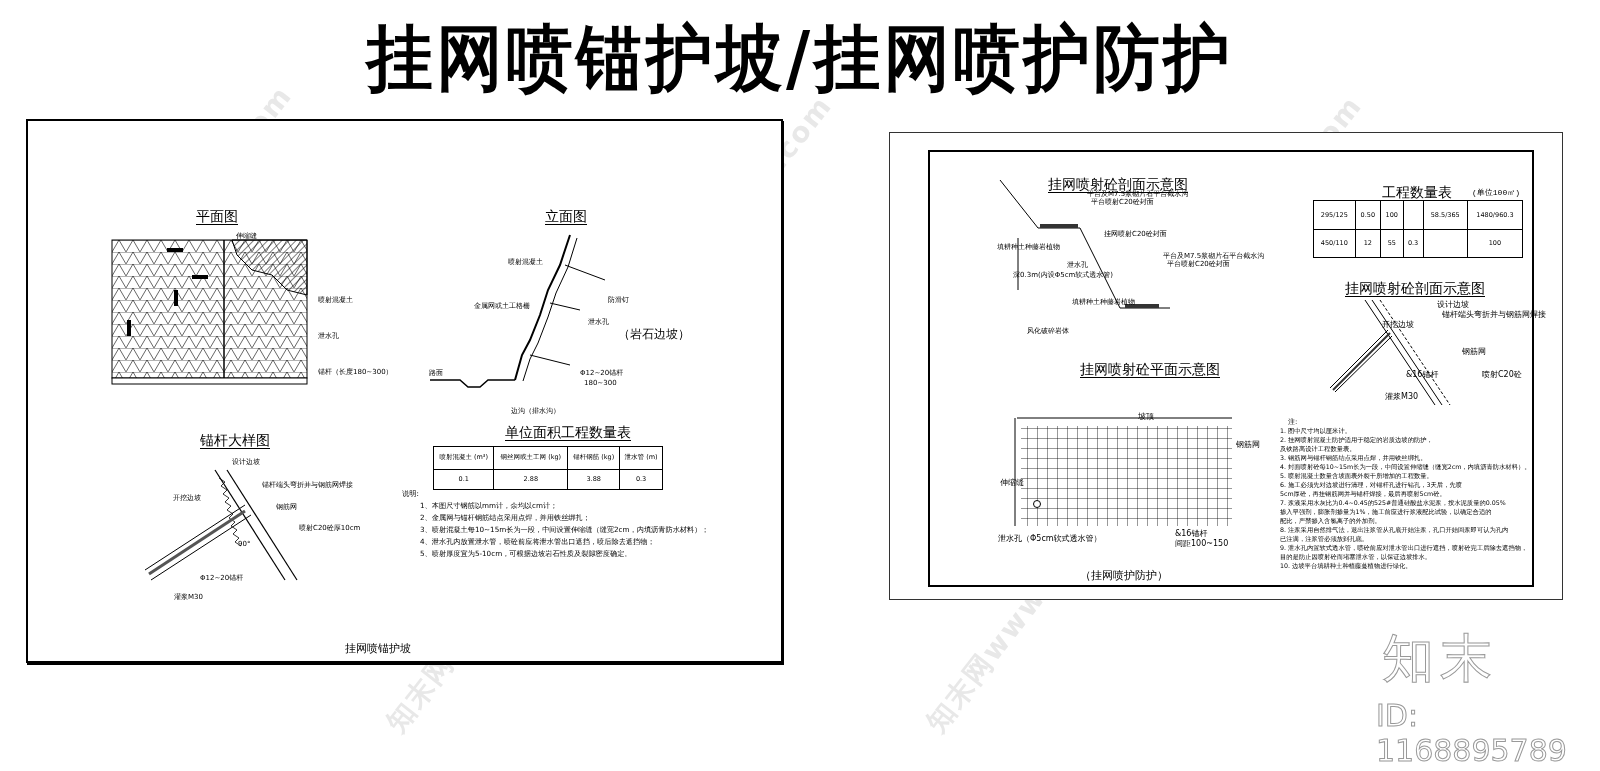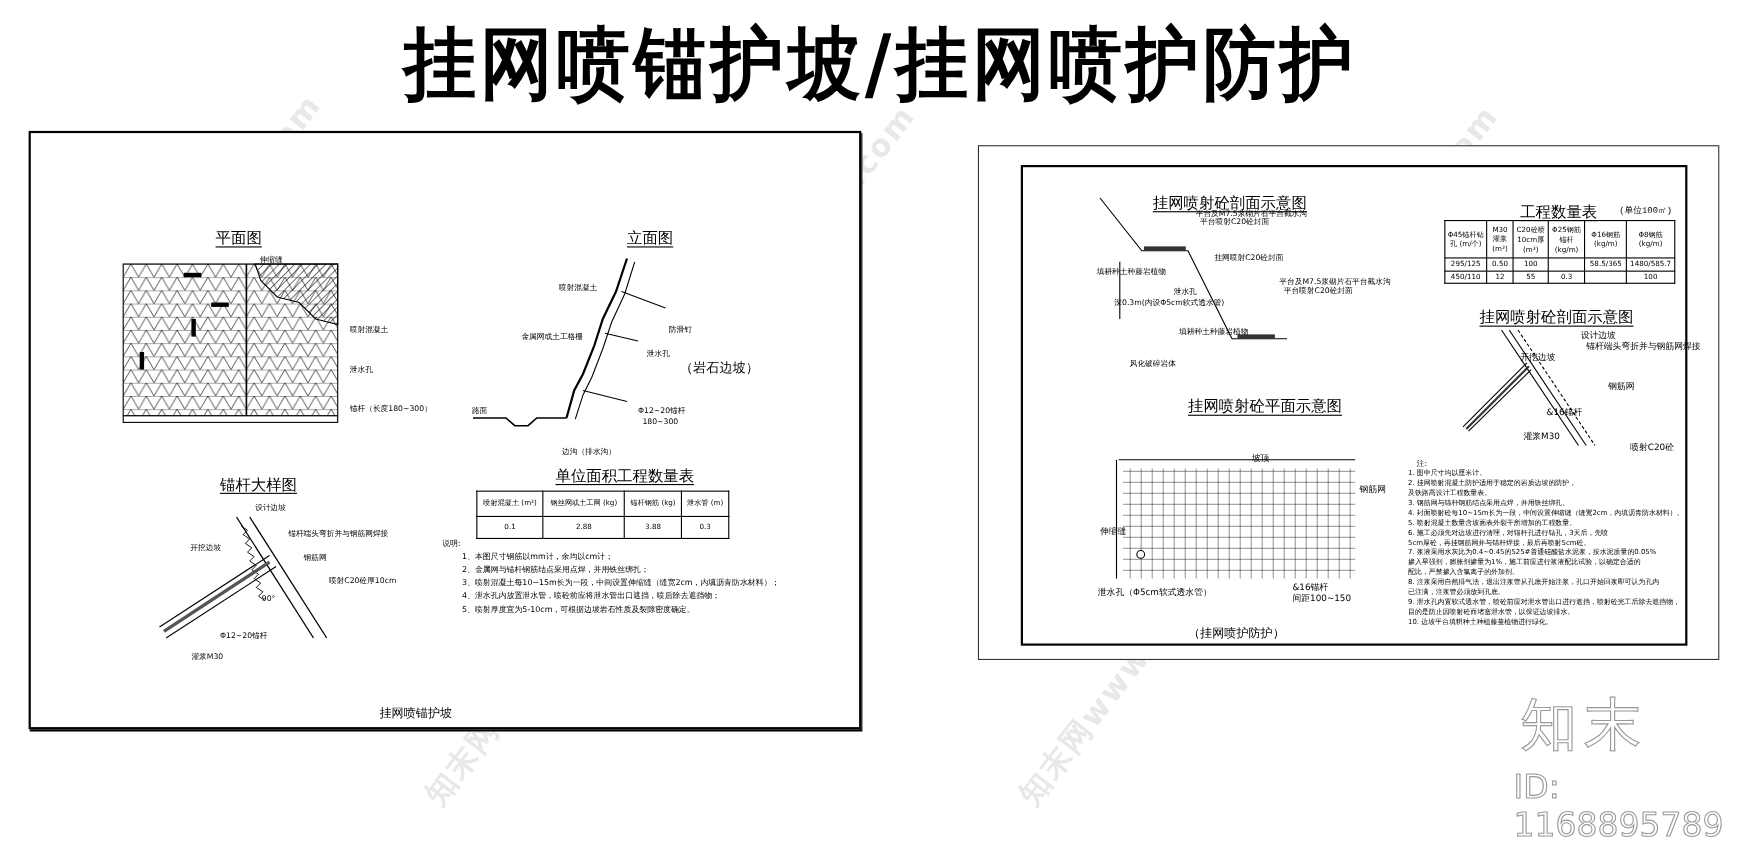--- a/index.html
+++ b/index.html
@@ -50,21 +50,21 @@
   <rect x="55" y="8" width="16" height="4" fill="#000"></rect>
   <rect x="80" y="35" width="16" height="4" fill="#000"></rect>
   <rect x="62" y="50" width="4" height="16" fill="#000"></rect>
   <rect x="15" y="80" width="4" height="16" fill="#000"></rect>
 </svg>
 <div class="lbl" style="left:236px;top:232px;">伸缩缝</div>
 <div class="lbl" style="left:318px;top:296px;">喷射混凝土</div>
 <div class="lbl" style="left:318px;top:332px;">泄水孔</div>
 <div class="lbl" style="left:318px;top:368px;">锚杆（长度180~300）</div>
 
-<div class="h" style="left:570px;top:192px;">立面图</div>
+<div class="h" style="left:545px;top:192px;">立面图</div>
 <svg style="left:430px;top:235px;" width="200" height="170">
   <path d="M140 0 L130 30 L118 55 L110 80 L100 105 L92 120 L85 145" stroke="#000" stroke-width="2" fill="none"></path>
   <path d="M147 3 L138 32 L126 58 L118 82 L108 108 L100 124 L93 146" stroke="#000" stroke-width="1" fill="none"></path>
   <path d="M0 145 L30 145 L38 152 L50 152 L58 145 L85 145" stroke="#000" stroke-width="1.5" fill="none"></path>
   <line x1="135" y1="30" x2="175" y2="45" stroke="#000"></line>
   <line x1="120" y1="68" x2="150" y2="75" stroke="#000"></line>
   <line x1="100" y1="120" x2="140" y2="130" stroke="#000"></line>
 </svg>
 <div class="lbl" style="left:508px;top:258px;">喷射混凝土</div>
 <div class="lbl" style="left:588px;top:296px;padding-left:20px;">防滑钉</div>
@@ -140,35 +140,27 @@
 <div class="lbl" style="left:1013px;top:271px;">深0.3m(内设Φ5cm软式透水管)</div>
 <div class="lbl" style="left:1027px;top:283px;margin-top:44px;">风化破碎岩体</div>
 <div class="lbl" style="left:1163px;top:252px;">平台及M7.5浆砌片石平台截水沟</div>
 <div class="lbl" style="left:1167px;top:260px;">平台喷射C20砼封面</div>
 <div class="lbl" style="left:1072px;top:298px;">填耕种土种藤岩植物</div>
 
 <div class="h" style="left:1382px;top:168px;">工程数量表</div>
 <div class="lbl" style="left:1472px;top:188px;font-size:8px;font-family:Liberation Mono, monospace;">(单位100㎡)</div>
 <table class="qt" style="left:1313px;top:200px;width:210px;height:58px;">
   <tbody>
-      <tr>
-    <td>Φ45锚杆钻孔 (m/个)</td>
-    <td>M30灌浆 (m³)</td>
-    <td>C20砼喷10cm厚 (m³)</td>
-    <td>Φ25钢筋锚杆 (kg/m)</td>
-    <td>Φ16钢筋 (kg/m)</td>
-    <td>Φ8钢筋 (kg/m)</td>
-  </tr>
   <tr>
     <td>295/125</td>
     <td>0.50</td>
     <td>100</td>
     <td></td>
     <td>58.5/365</td>
-    <td>1480/585.7</td>
+    <td>1480/960.3</td>
   </tr>
   <tr>
     <td>450/110</td>
     <td>12</td>
     <td>55</td>
     <td>0.3</td>
     <td></td>
     <td>100</td>
   </tr>
 </tbody>
@@ -180,21 +172,21 @@
   <line x1="42" y1="0" x2="112" y2="105" stroke="#000"></line>
   <line x1="50" y1="0" x2="120" y2="105" stroke="#000" stroke-dasharray="3 2"></line>
   <line x1="0" y1="88" x2="58" y2="30" stroke="#000"></line>
   <line x1="5" y1="92" x2="62" y2="36" stroke="#000"></line>
   <line x1="3" y1="90" x2="60" y2="33" stroke="#333" stroke-width="2"></line>
 </svg>
 <div class="lbl" style="left:1437px;top:300px;font-size:8px;">设计边坡</div>
 <div class="lbl" style="left:1442px;top:310px;font-size:8px;">锚杆端头弯折并与钢筋网焊接</div>
 <div class="lbl" style="left:1382px;top:320px;font-size:8px;">开挖边坡</div>
 <div class="lbl" style="left:1462px;top:347px;font-size:8px;">钢筋网</div>
-<div class="lbl" style="left:1482px;top:370px;font-size:8px;margin-top:32px;">喷射C20砼</div>
+<div class="lbl" style="left:1482px;top:370px;font-size:8px;">喷射C20砼</div>
 <div class="lbl" style="left:1406px;top:370px;font-size:8px;">&amp;16锚杆</div>
 <div class="lbl" style="left:1385px;top:392px;font-size:8px;">灌浆M30</div>
 
 <div class="h" style="left:1080px;top:345px;">挂网喷射砼平面示意图</div>
 <svg style="left:1017px;top:418px;" width="215" height="110">
   <defs>
     <pattern id="grid" width="10" height="10" patternUnits="userSpaceOnUse">
       <path d="M10 0 L0 0 0 10" fill="none" stroke="#000" stroke-width="0.8"></path>
     </pattern>
   </defs>

